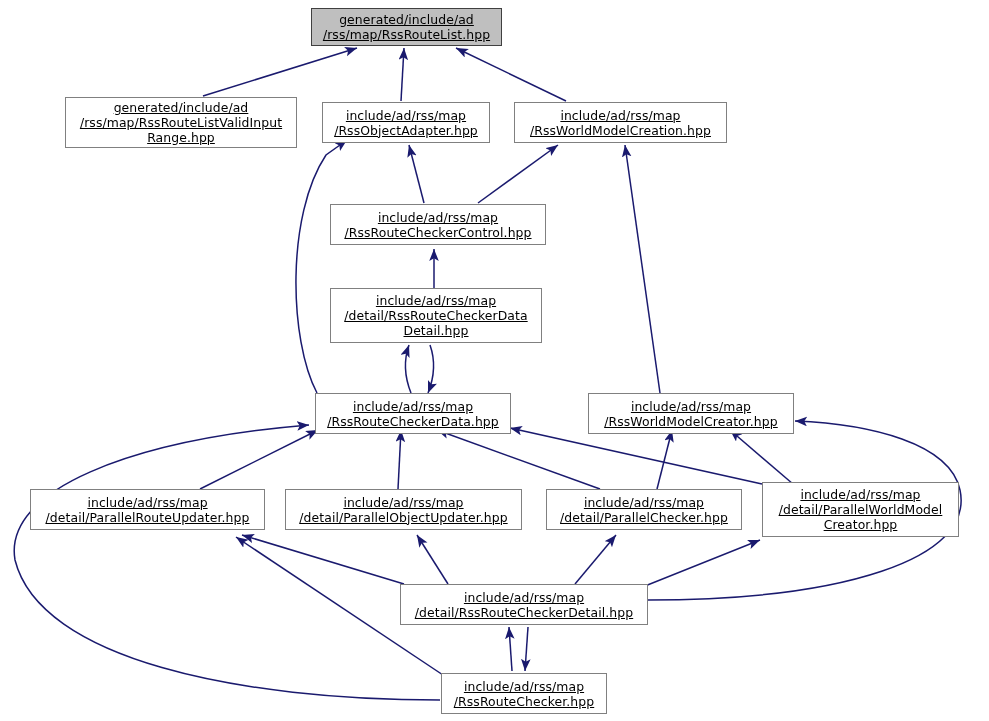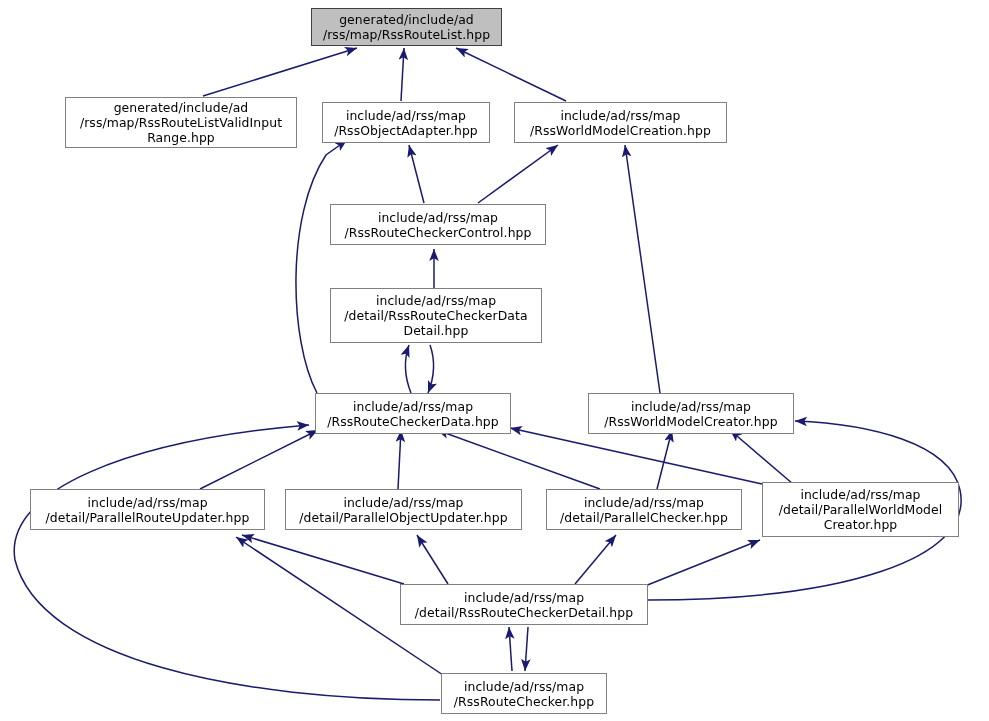--- a/index.html
+++ b/index.html
@@ -38,20 +38,21 @@
     z-index: 2;
   }
   .node.root {
     background: #bfbfbf;
     border: 1px solid #404040;
   }
   .node .label {
     display: block;
     white-space: pre-line;
     padding: 0 4px;
+    text-decoration: underline;
   }
 </style>
 </head>
 <body>
 
 <div id="canvas">
 
   <svg id="edge-layer" viewBox="0 0 989 721" xmlns="http://www.w3.org/2000/svg">
     <defs>
       <marker id="arrow" markerWidth="9" markerHeight="9" refX="8" refY="3.2" orient="auto" markerUnits="strokeWidth">

